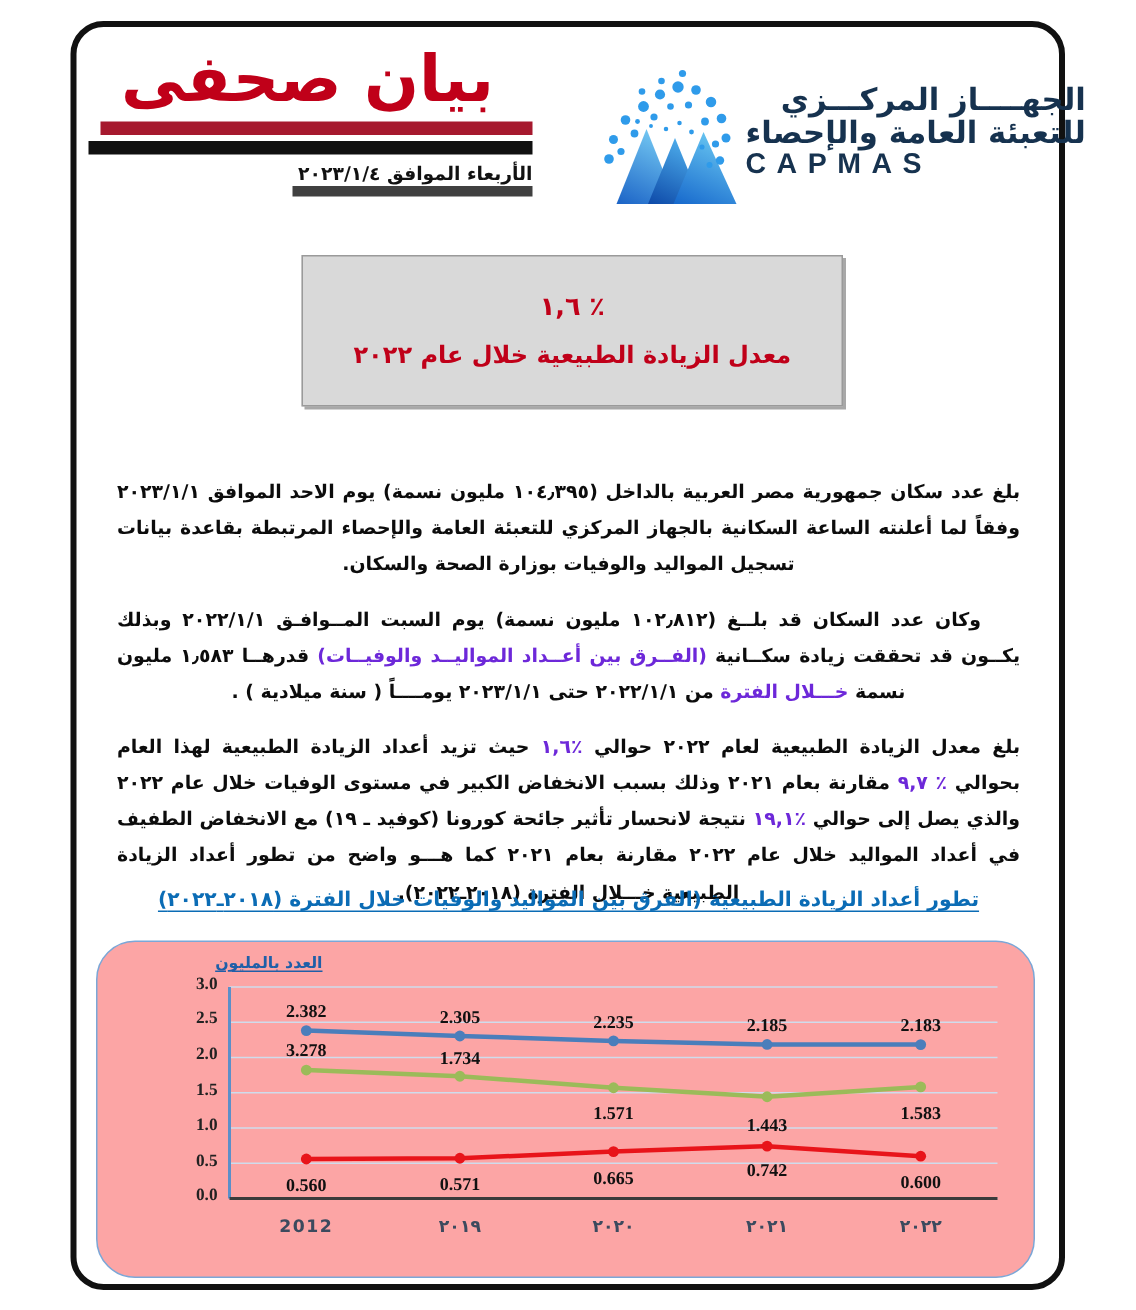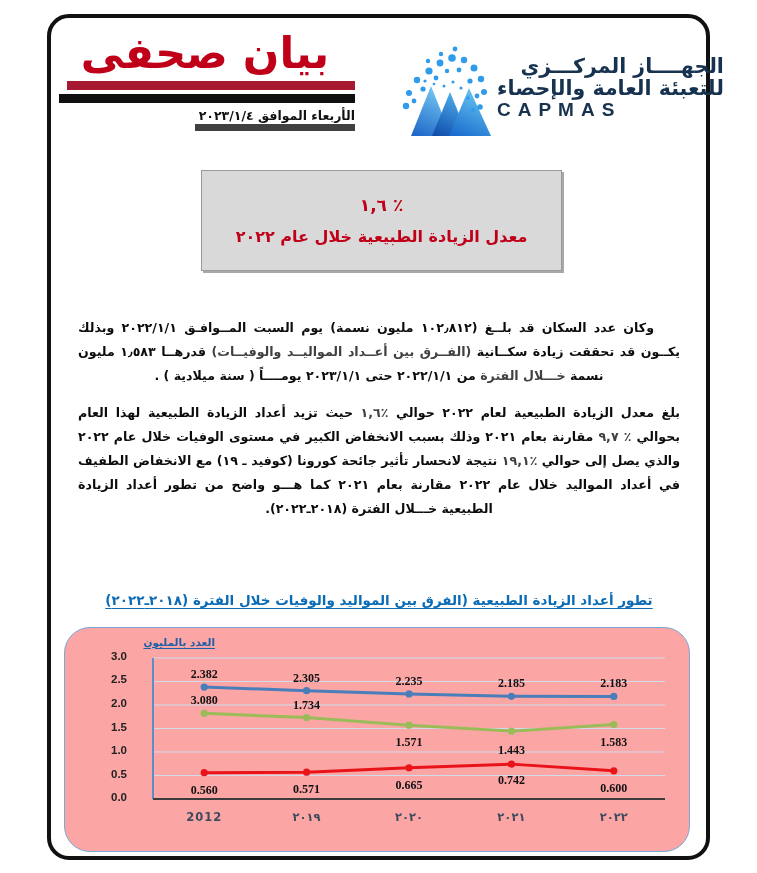--- a/index.html
+++ b/index.html
@@ -128,21 +128,21 @@
   .para {
     font-size: 12.6px;
     font-weight: bold;
     color: #0c0c0c;
     line-height: 1.92;
     text-align: justify;
     text-align-last: center;
     margin-bottom: 9px;
     letter-spacing: -0.1px;
   }
-  .para .red { color: #404040; }
+  .para .red { color: #6d28d9; }
   .para.indent { text-indent: 26px; }
 
   
   .chart-title {
     position: absolute;
     left: 78px; top: 592px;
     width: 602px;
     text-align: center;
     direction: rtl;
     font-size: 13.5px;
@@ -173,24 +173,25 @@
   .plot {
     position: absolute;
     left: 46px; top: 24px;
     width: 560px; height: 185px;
     direction: ltr;
   }
   .plot svg { display: block; }
   .ytick {
     position: absolute;
     left: 0; width: 34px;
+    text-align: right;
     font-size: 11.5px;
     font-weight: bold;
     color: #222;
-    font-family: Liberation Sans, sans-serif;
+    font-family: Liberation Serif, serif;
   }
   .xtick {
     position: absolute;
     font-size: 11.5px;
     font-weight: bold;
     color: #3c4a5e;
     text-align: center;
     width: 64px;
     letter-spacing: 1px;
     direction: rtl;
@@ -281,20 +282,21 @@
       <div class="pub-date">الأربعاء الموافق ٢٠٢٣/١/٤</div>
     </div>
   </div>
 
   <div class="headline-box">
     <div class="headline-rate">٪ ١,٦</div>
     <div class="headline-text">معدل الزيادة الطبيعية خلال عام ٢٠٢٢</div>
   </div>
 
   <div class="body-wrap">
+    <p class="para">بلغ عدد سكان جمهورية مصر العربية بالداخل (١٠٤٫٣٩٥ مليون نسمة) يوم الاحد الموافق ٢٠٢٣/١/١ وفقاً لما أعلنته الساعة السكانية بالجهاز المركزي للتعبئة العامة والإحصاء المرتبطة بقاعدة بيانات تسجيل المواليد والوفيات بوزارة الصحة والسكان.</p>
 
     <p class="para indent">
       <span>وكان عدد السكان قد بلــغ (١٠٢٫٨١٢ مليون نسمة) يوم السبت المــوافـق ٢٠٢٢/١/١ وبذلك يكــون قد تحققت زيادة سكــانية </span><span class="red">(الفــرق بين أعــداد المواليــد والوفيــات)</span><span> قدرهــا ١٫٥٨٣ مليون نسمة </span><span class="red">خـــلال الفترة</span><span> من ٢٠٢٢/١/١ حتى ٢٠٢٣/١/١ يومــــاً ( سنة ميلادية ) .</span>
     </p>
 
     <p class="para">
       <span>بلغ معدل الزيادة الطبيعية لعام ٢٠٢٢ حوالي </span><span class="red">٪١,٦</span><span> حيث تزيد أعداد الزيادة الطبيعية لهذا العام بحوالي </span><span class="red">٪ ٩,٧</span><span> مقارنة بعام ٢٠٢١ وذلك بسبب الانخفاض الكبير في مستوى الوفيات خلال عام ٢٠٢٢ والذي يصل إلى حوالي </span><span class="red">٪١٩,١</span><span> نتيجة لانحسار تأثير جائحة كورونا (كوفيد ـ ١٩) مع الانخفاض الطفيف في أعداد المواليد خلال عام ٢٠٢٢ مقارنة بعام ٢٠٢١ كما هـــو واضح من تطور أعداد الزيادة الطبيعية خـــلال الفترة (٢٠١٨ـ٢٠٢٢).</span>
     </p>
   </div>
 
@@ -342,21 +344,21 @@
         <div class="xtick" style="left: 61.2px; top: 158px;">2012</div>
         <div class="xtick" style="left: 163.6px; top: 158px;">٢٠١٩</div>
         <div class="xtick" style="left: 266px; top: 158px;">٢٠٢٠</div>
         <div class="xtick" style="left: 368.4px; top: 158px;">٢٠٢١</div>
         <div class="xtick" style="left: 470.8px; top: 158px;">٢٠٢٢</div>
         <div class="dlabel" style="left: 67.2px; top: 15.046px;">2.382</div>
         <div class="dlabel" style="left: 169.6px; top: 18.665px;">2.305</div>
         <div class="dlabel" style="left: 272px; top: 21.955px;">2.235</div>
         <div class="dlabel" style="left: 374.4px; top: 24.305px;">2.185</div>
         <div class="dlabel" style="left: 476.8px; top: 24.399px;">2.183</div>
-        <div class="dlabel" style="left: 67.2px; top: 41.366px;">3.080</div>
+        <div class="dlabel" style="left: 67.2px; top: 41.366px;">3.278</div>
         <div class="dlabel" style="left: 169.6px; top: 45.502px;">1.734</div>
         <div class="dlabel" style="left: 272px; top: 83.163px;">1.571</div>
         <div class="dlabel" style="left: 374.4px; top: 91.179px;">1.443</div>
         <div class="dlabel" style="left: 476.8px; top: 82.599px;">1.583</div>
         <div class="dlabel" style="left: 67.2px; top: 130.68px;">0.560</div>
         <div class="dlabel" style="left: 169.6px; top: 130.163px;">0.571</div>
         <div class="dlabel" style="left: 272px; top: 125.745px;">0.665</div>
         <div class="dlabel" style="left: 374.4px; top: 121.126px;">0.742</div>
         <div class="dlabel" style="left: 476.8px; top: 128.8px;">0.600</div>
       </div>

